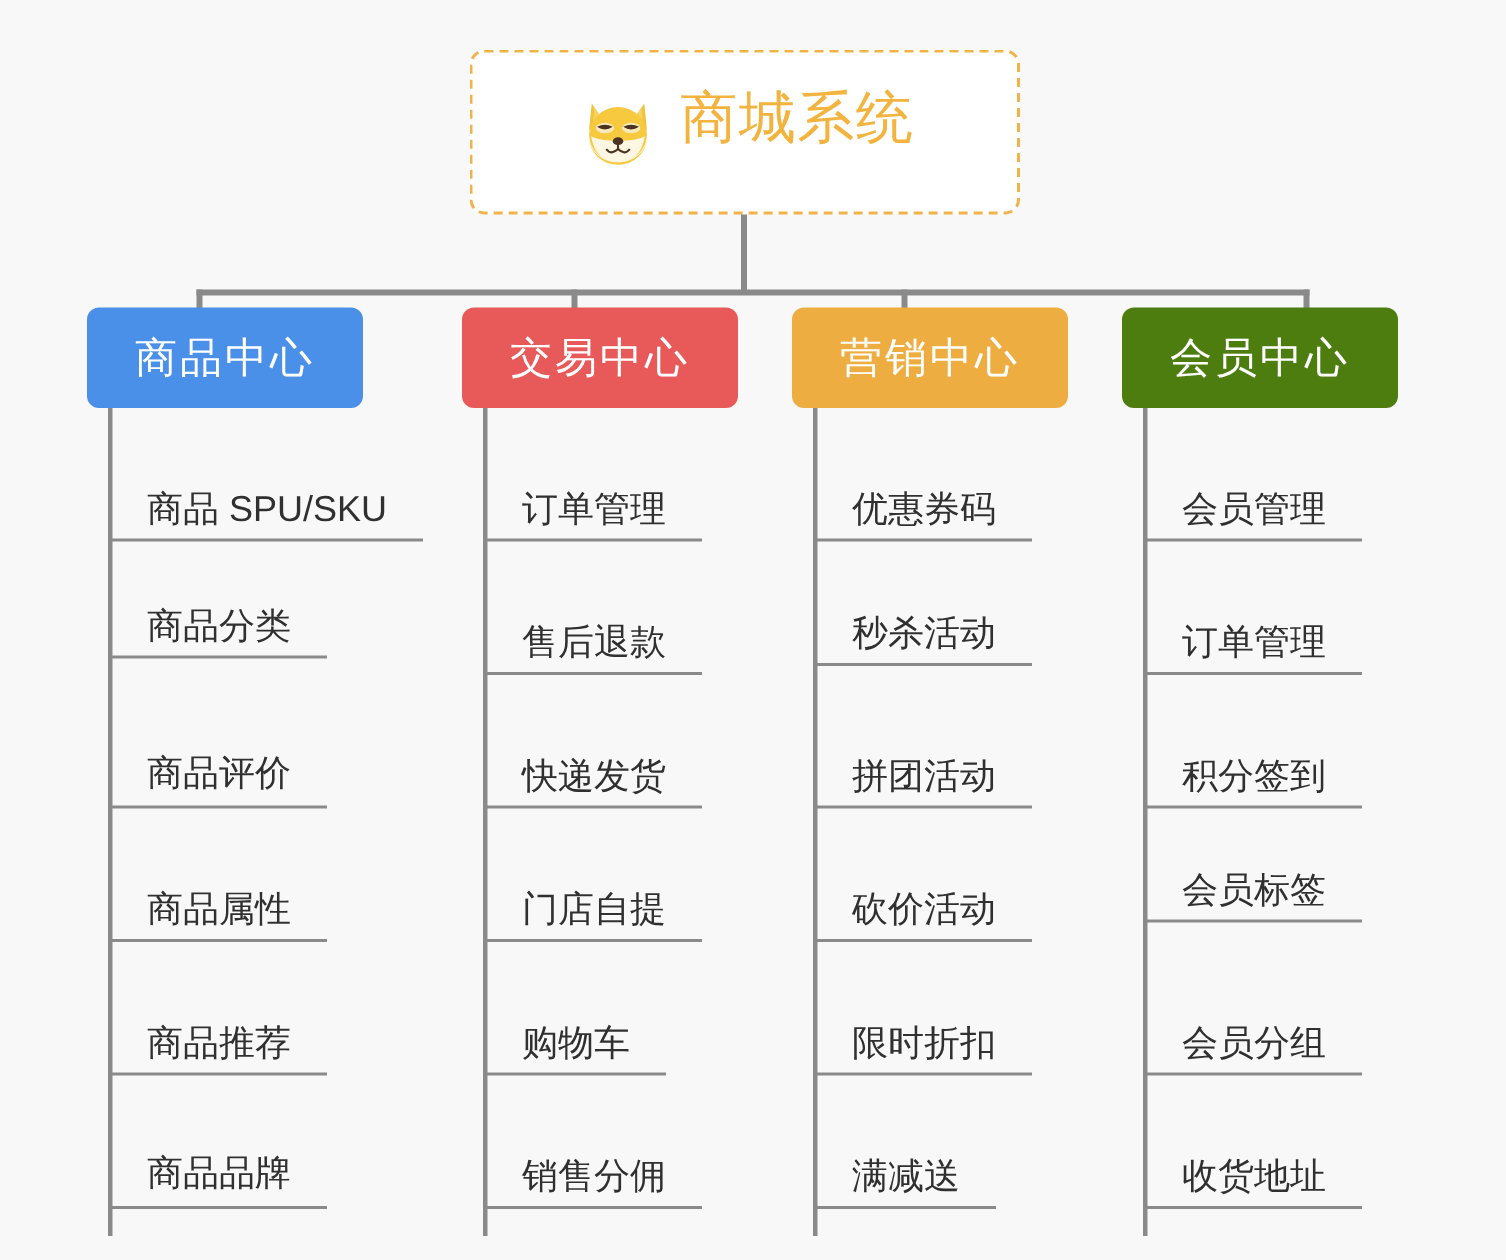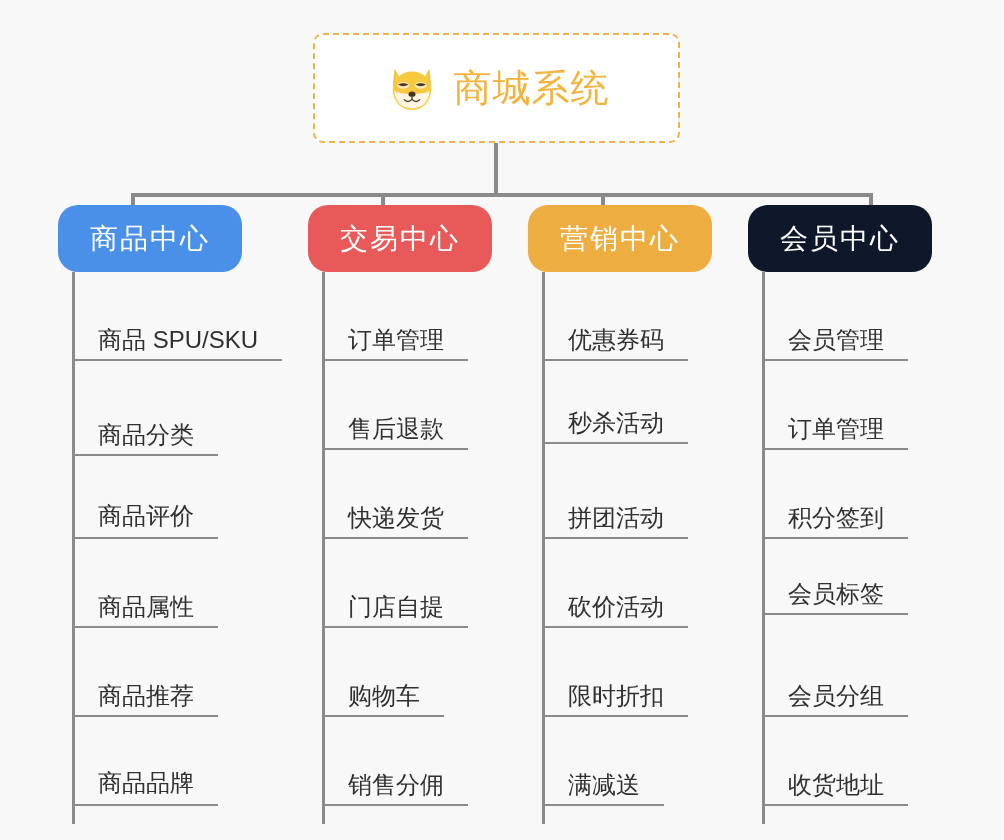--- a/index.html
+++ b/index.html
@@ -13,37 +13,37 @@
 
   
   .root-node{
     position:absolute;left:313px;top:33px;width:367px;height:110px;
     background:#ffffff;
     border:2px dashed #f2b24a;
     border-radius:10px;
     box-sizing:border-box;
     display:flex;align-items:center;justify-content:center;
   }
-  .root-inner{display:flex;align-items:center;gap:14px;}
+  .root-inner{display:flex;align-items:flex-start;gap:14px;}
   .root-title{
     font-size:38px;color:#f3b43f;letter-spacing:1px;line-height:1;
     white-space:nowrap;
   }
   .dog{width:56px;height:56px;display:block;}
 
   
   .ln{position:absolute;background:#8a8a8a;}
   .v-root{left:494px;top:143px;width:4px;height:53px;}
   .h-bus{left:131px;top:193px;width:742px;height:4px;}
   .v-drop{top:193px;width:4px;height:32px;}
 
   
   .cat{
     position:absolute;top:205px;width:184px;height:67px;
-    border-radius:20px;
+    border-radius:8px;
     display:flex;align-items:center;justify-content:center;
     box-sizing:border-box;
   }
   .cat-label{
     color:#ffffff;font-size:28px;letter-spacing:2px;line-height:1;
     white-space:nowrap;
   }
 
   
   .col{position:absolute;top:272px;width:230px;}
@@ -102,31 +102,31 @@
 
   <div class="cat" id="cat0" style="left: 58px; background: rgb(74, 144, 232);">
     <span class="cat-label">商品中心</span>
   </div>
   <div class="cat" id="cat2" style="left: 528px; background: rgb(238, 173, 65);">
     <span class="cat-label">营销中心</span>
   </div>
   <div class="cat" id="cat1" style="left: 308px; background: rgb(232, 89, 90);">
     <span class="cat-label">交易中心</span>
   </div>
-  <div class="cat" id="cat3" style="left: 748px; background: #0f172a;">
+  <div class="cat" id="cat3" style="left: 748px; background: #4d7c0f;">
     <span class="cat-label">会员中心</span>
   </div>
 
   <div class="col" id="col0" style="left:72px;">
     <div class="spine"></div>
   <div class="leaf" style="top: 0px;">
         <span class="leaf-text">商品 SPU/SKU</span>
         <div class="leaf-underline" style="width: 210px;"></div>
       </div>
-      <div class="leaf" style="top: 95px; font-family: Liberation Serif, serif;">
+      <div class="leaf" style="top: 78px; font-family: Liberation Serif, serif;">
         <span class="leaf-text">商品分类</span>
         <div class="leaf-underline" style="width: 146px;"></div>
       </div>
       <div class="leaf" style="top: 178px; font-family: Liberation Mono, monospace;">
         <span class="leaf-text">商品评价</span>
         <div class="leaf-underline" style="width: 146px;"></div>
       </div>
       <div class="leaf" style="top: 267px;">
         <span class="leaf-text">商品属性</span>
         <div class="leaf-underline" style="width: 146px;"></div>

